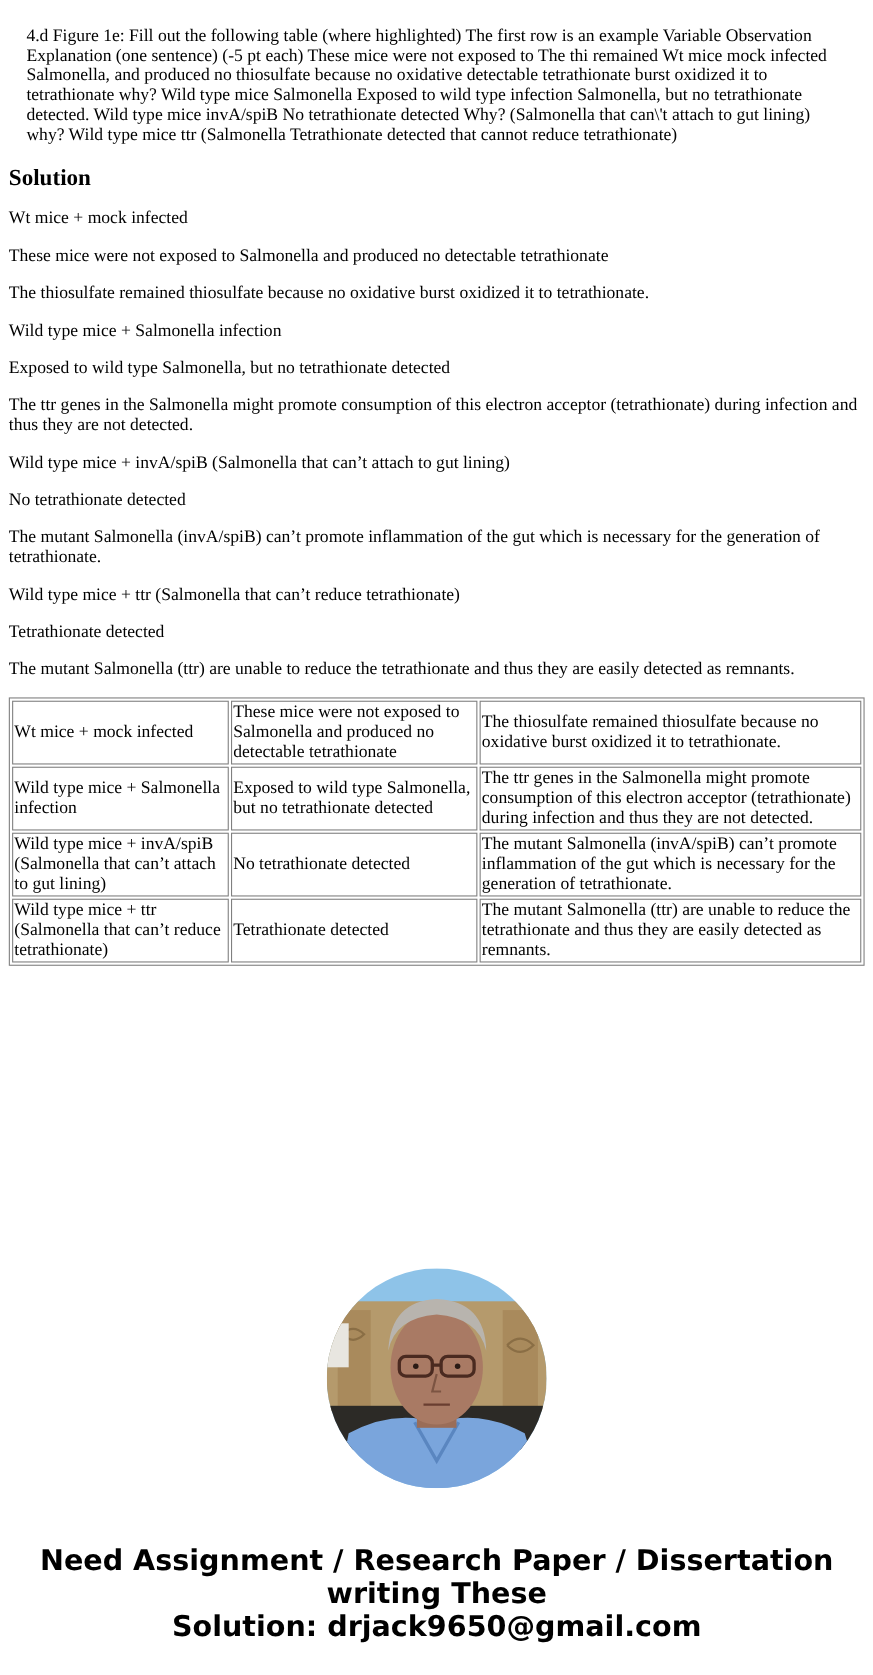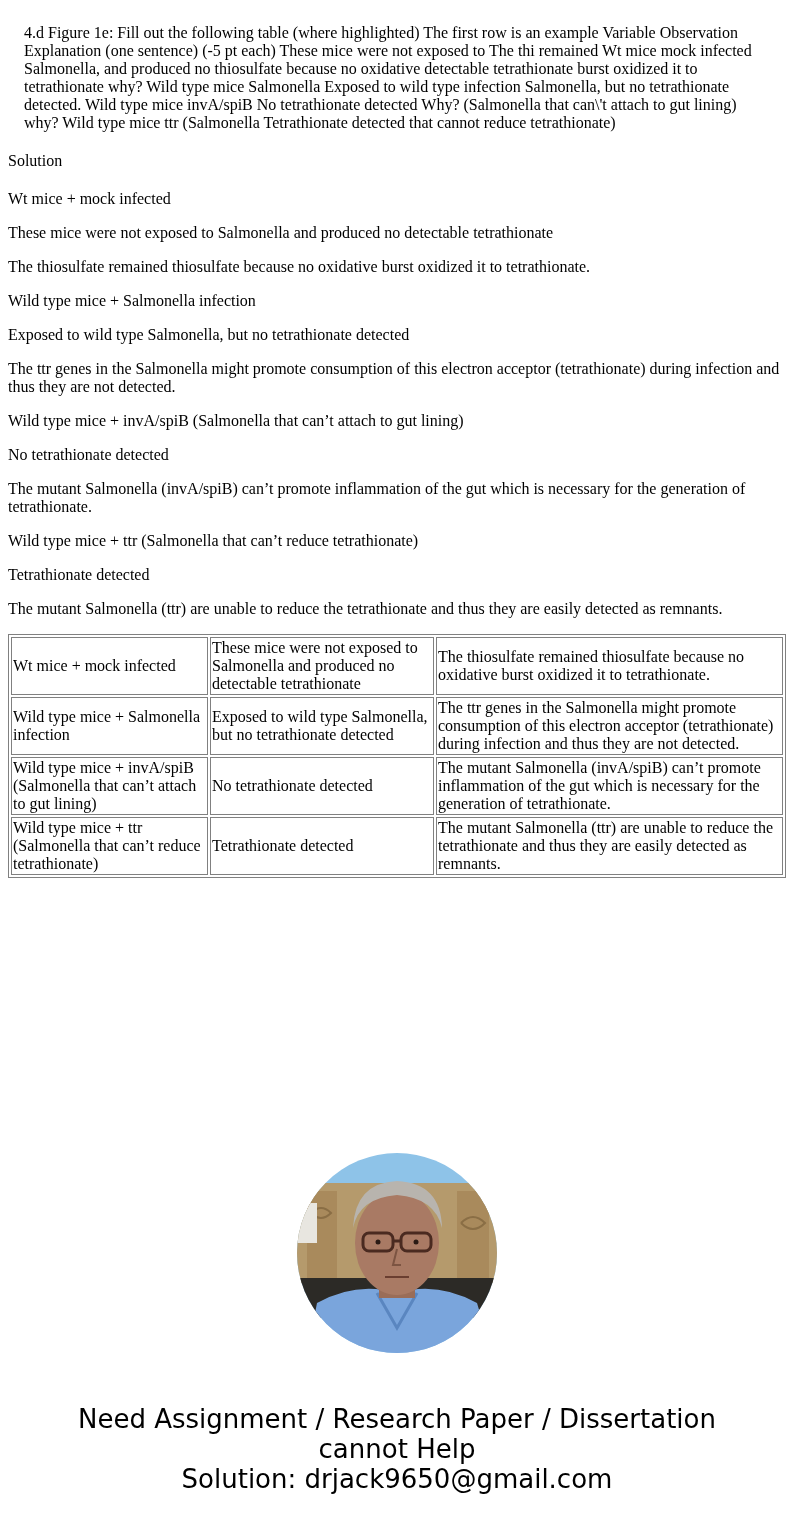--- a/index.html
+++ b/index.html
@@ -9,22 +9,22 @@
       position: relative;
       font-family: "Liberation Serif", serif;
       font-size: 16px;
       line-height: 18px;
       color: #000;
       overflow: hidden;
     }
     .content { padding: 8px 8px 0 8px; }
     .question { margin: 16px; }
     h3.sol-title {
-      font-size: 16px;
-      font-weight: normal;
+      font-size: 21px;
+      font-weight: bold;
       margin: 18px 0 18px 0;
       line-height: 22px;
     }
     p.sol { margin: 0 0 16px 0; }
     table.answer {
       border-collapse: separate;
       border-spacing: 2px;
       border: 1px solid #808080;
       width: 778px;
       margin-top: 2px;
@@ -47,21 +47,21 @@
       border-radius: 50%;
       overflow: hidden;
     }
     .promo {
       position: absolute;
       left: 0;
       top: 1404px;
       width: 794px;
       text-align: center;
       font-family: "DejaVu Sans", sans-serif;
-      font-weight: normal;
+      font-weight: bold;
       font-size: 26px;
       line-height: 30px;
       color: #000;
     }
     .promo div { margin: 0; }
   </style>
 </head>
 <body>
 
 <div class="content">
@@ -138,15 +138,15 @@
     <circle cx="81" cy="89" r="2.5" fill="#2a1a14"></circle>
     <circle cx="119" cy="89" r="2.5" fill="#2a1a14"></circle>
 
     <path d="M100 96 L96 112 L104 112" stroke="#7c5442" stroke-width="2" fill="none"></path>
     <line x1="88" y1="124" x2="112" y2="124" stroke="#6a3e30" stroke-width="2"></line>
   </svg>
 </div>
 
 <div class="promo">
   <div>Need Assignment / Research Paper / Dissertation</div>
-  <div>cannot Help</div>
+  <div>writing These</div>
   <div>Solution: drjack9650@gmail.com</div>
 </div>
 
 </body></html>

